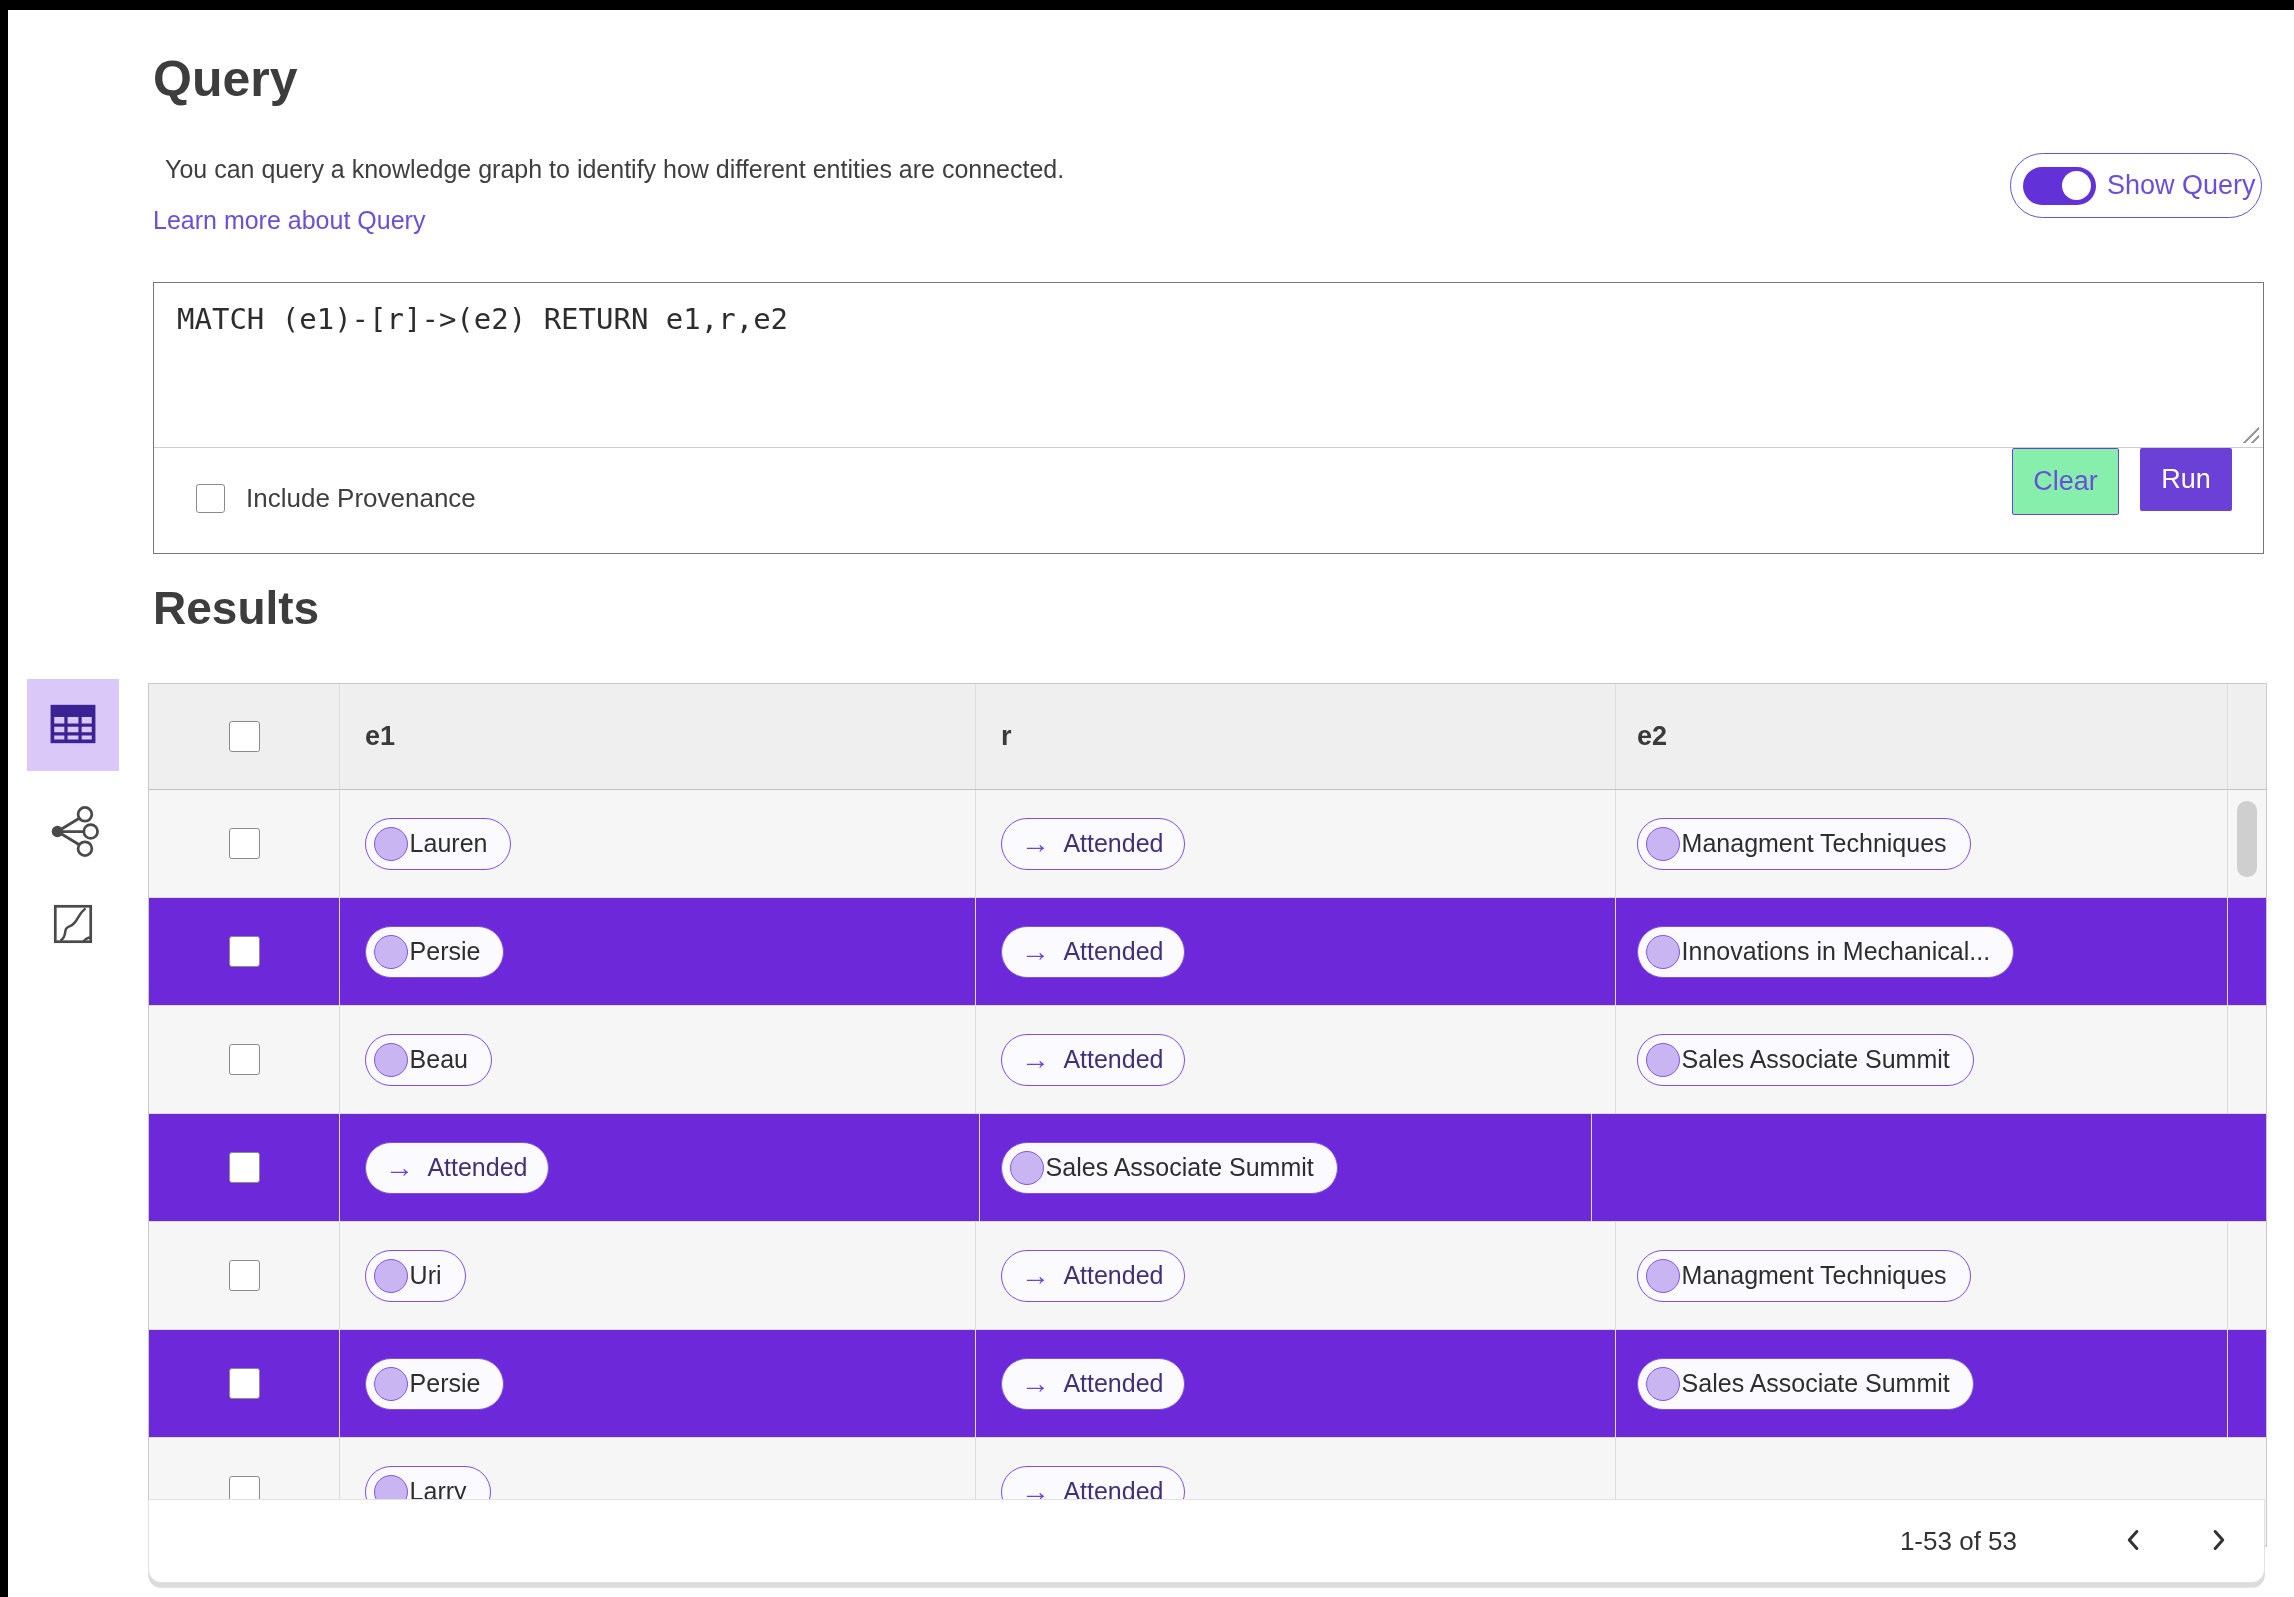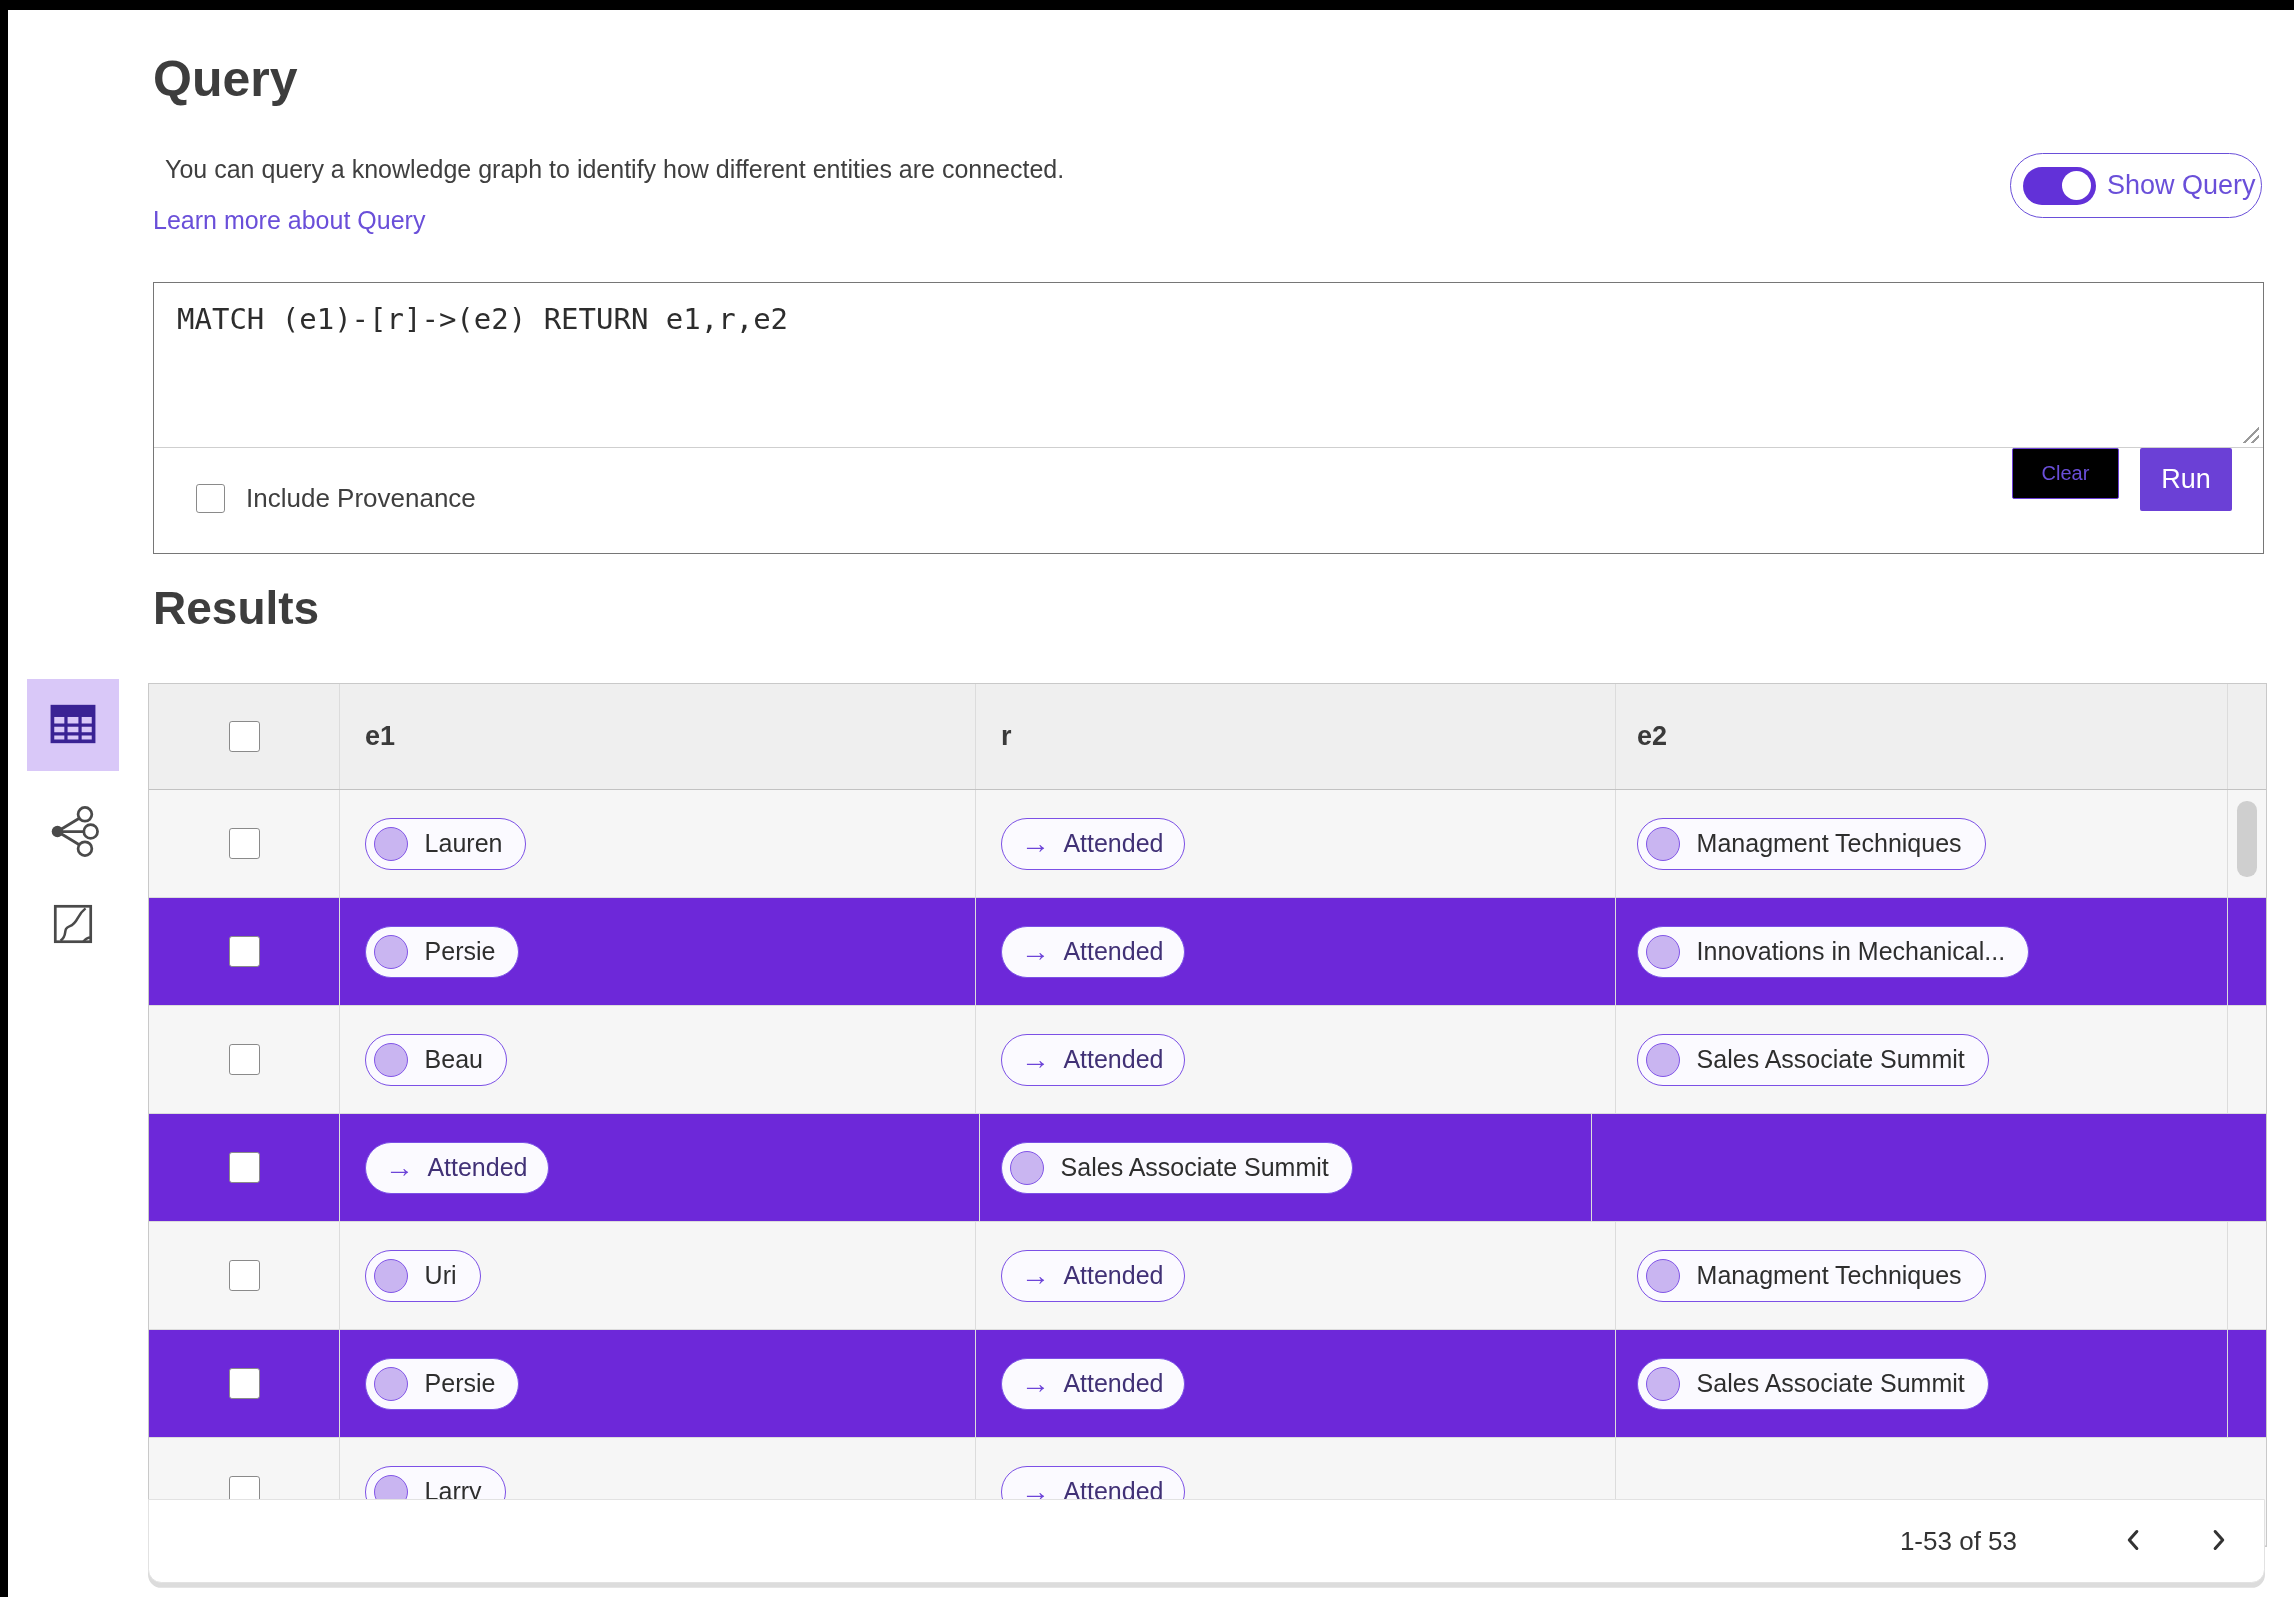--- a/index.html
+++ b/index.html
@@ -28,21 +28,21 @@
   .editor{position:relative;height:165px;border-bottom:1px solid #cfcfcf;padding:19px 23px;box-sizing:border-box;
     font-family:"DejaVu Sans Mono","Liberation Mono",monospace;font-size:29px;color:#2d2d2d;cursor:text}
   .gripper{position:absolute;right:3.8px;bottom:3.8px;width:19px;height:19px;
     background:repeating-linear-gradient(135deg,transparent,transparent 3.8px,#9a9a9a 3.8px,#9a9a9a 5.7px);
     clip-path:polygon(100% 0,100% 100%,0 100%);cursor:nwse-resize}
   .controls{height:101px;display:flex;justify-content:space-between;padding:0 31px 0 42px}
   .prov{display:flex;align-items:center;gap:21px;font-size:26px;color:#3f3f3f;cursor:pointer}
   .cb{width:29px;height:29px;border:1.9px solid #8a8a8a;background:#fff;border-radius:2.9px;box-sizing:border-box;
     flex:0 0 auto;cursor:pointer}
   .btns{display:flex;gap:21px}
-  .btn-clear{width:107px;height:51px;background:#000000;border:1.9px solid #6b40d6;color:#6a4fd9;font-size:20px;
+  .btn-clear{width:107px;height:67px;background:#86efac;border:1.9px solid #6b40d6;color:#6a4fd9;font-size:27px;
     font-family:"Liberation Sans",sans-serif;border-radius:1.9px;cursor:pointer}
   .btn-run{width:92px;height:63px;background:#6b40d6;border:none;color:#fff;font-size:27px;
     font-family:"Liberation Sans",sans-serif;border-radius:1.9px;cursor:pointer}
 
   
   .results-title{position:absolute;left:153px;top:581px;margin:0;font-size:46px;font-weight:700;color:#3d3d3d}
 
   .viewbar{position:absolute;left:27px;top:679px;width:92px;display:flex;flex-direction:column;align-items:center}
   .viewbtn{background:transparent;border:none;padding:0;cursor:pointer;display:flex;align-items:center;justify-content:center}
   .viewbtn.selected{width:92px;height:92px;background:#d9c8f8}
@@ -57,21 +57,21 @@
   .cell{display:flex;align-items:center;box-sizing:border-box;border-right:1px solid #dcdcdc;overflow:hidden}
   .c-check{width:191px;justify-content:center}
   .c-e1{width:636px;padding-left:25px}
   .c-r{width:640px;padding-left:25px}
   .c-e2{width:612px;padding-left:21px}
   .c-scroll{width:37px;border-right:none}
 
   .pill{display:inline-flex;align-items:center;height:52px;border:1.9px solid #7c50e6;border-radius:27px;
     background:#fbfaff;box-sizing:border-box;cursor:pointer;white-space:nowrap}
   .pill .lbl{font-size:25px;color:#2e2e2e;padding-right:23px}
-  .pill.entity{padding-left:7.6px;gap:17px}
+  .pill.entity{padding-left:7.6px;gap:2px}
   .node{width:34px;height:34px;border-radius:50%;background:#c9b5f1;border:1.9px solid #8256e8;box-sizing:border-box;flex:0 0 auto}
   .pill.rel{padding-left:19px;gap:13.4px}
   .arrow{font-size:29px;color:#6d44d8;line-height:1}
   .pill.rel .lbl{color:#413176;padding-right:21px}
 
   .scroll-thumb{position:absolute;right:8.6px;top:117px;width:20px;height:76px;border-radius:9.6px;background:#cfcfcf;cursor:pointer}
 
   .footerbar{position:absolute;left:148px;top:1499px;width:2117px;height:84px;background:#fff;
     border:1px solid #e2e2e2;border-radius:0 0 13.4px 13.4px;box-sizing:border-box;z-index:5;
     display:flex;align-items:center;justify-content:flex-end;padding-right:29px;

